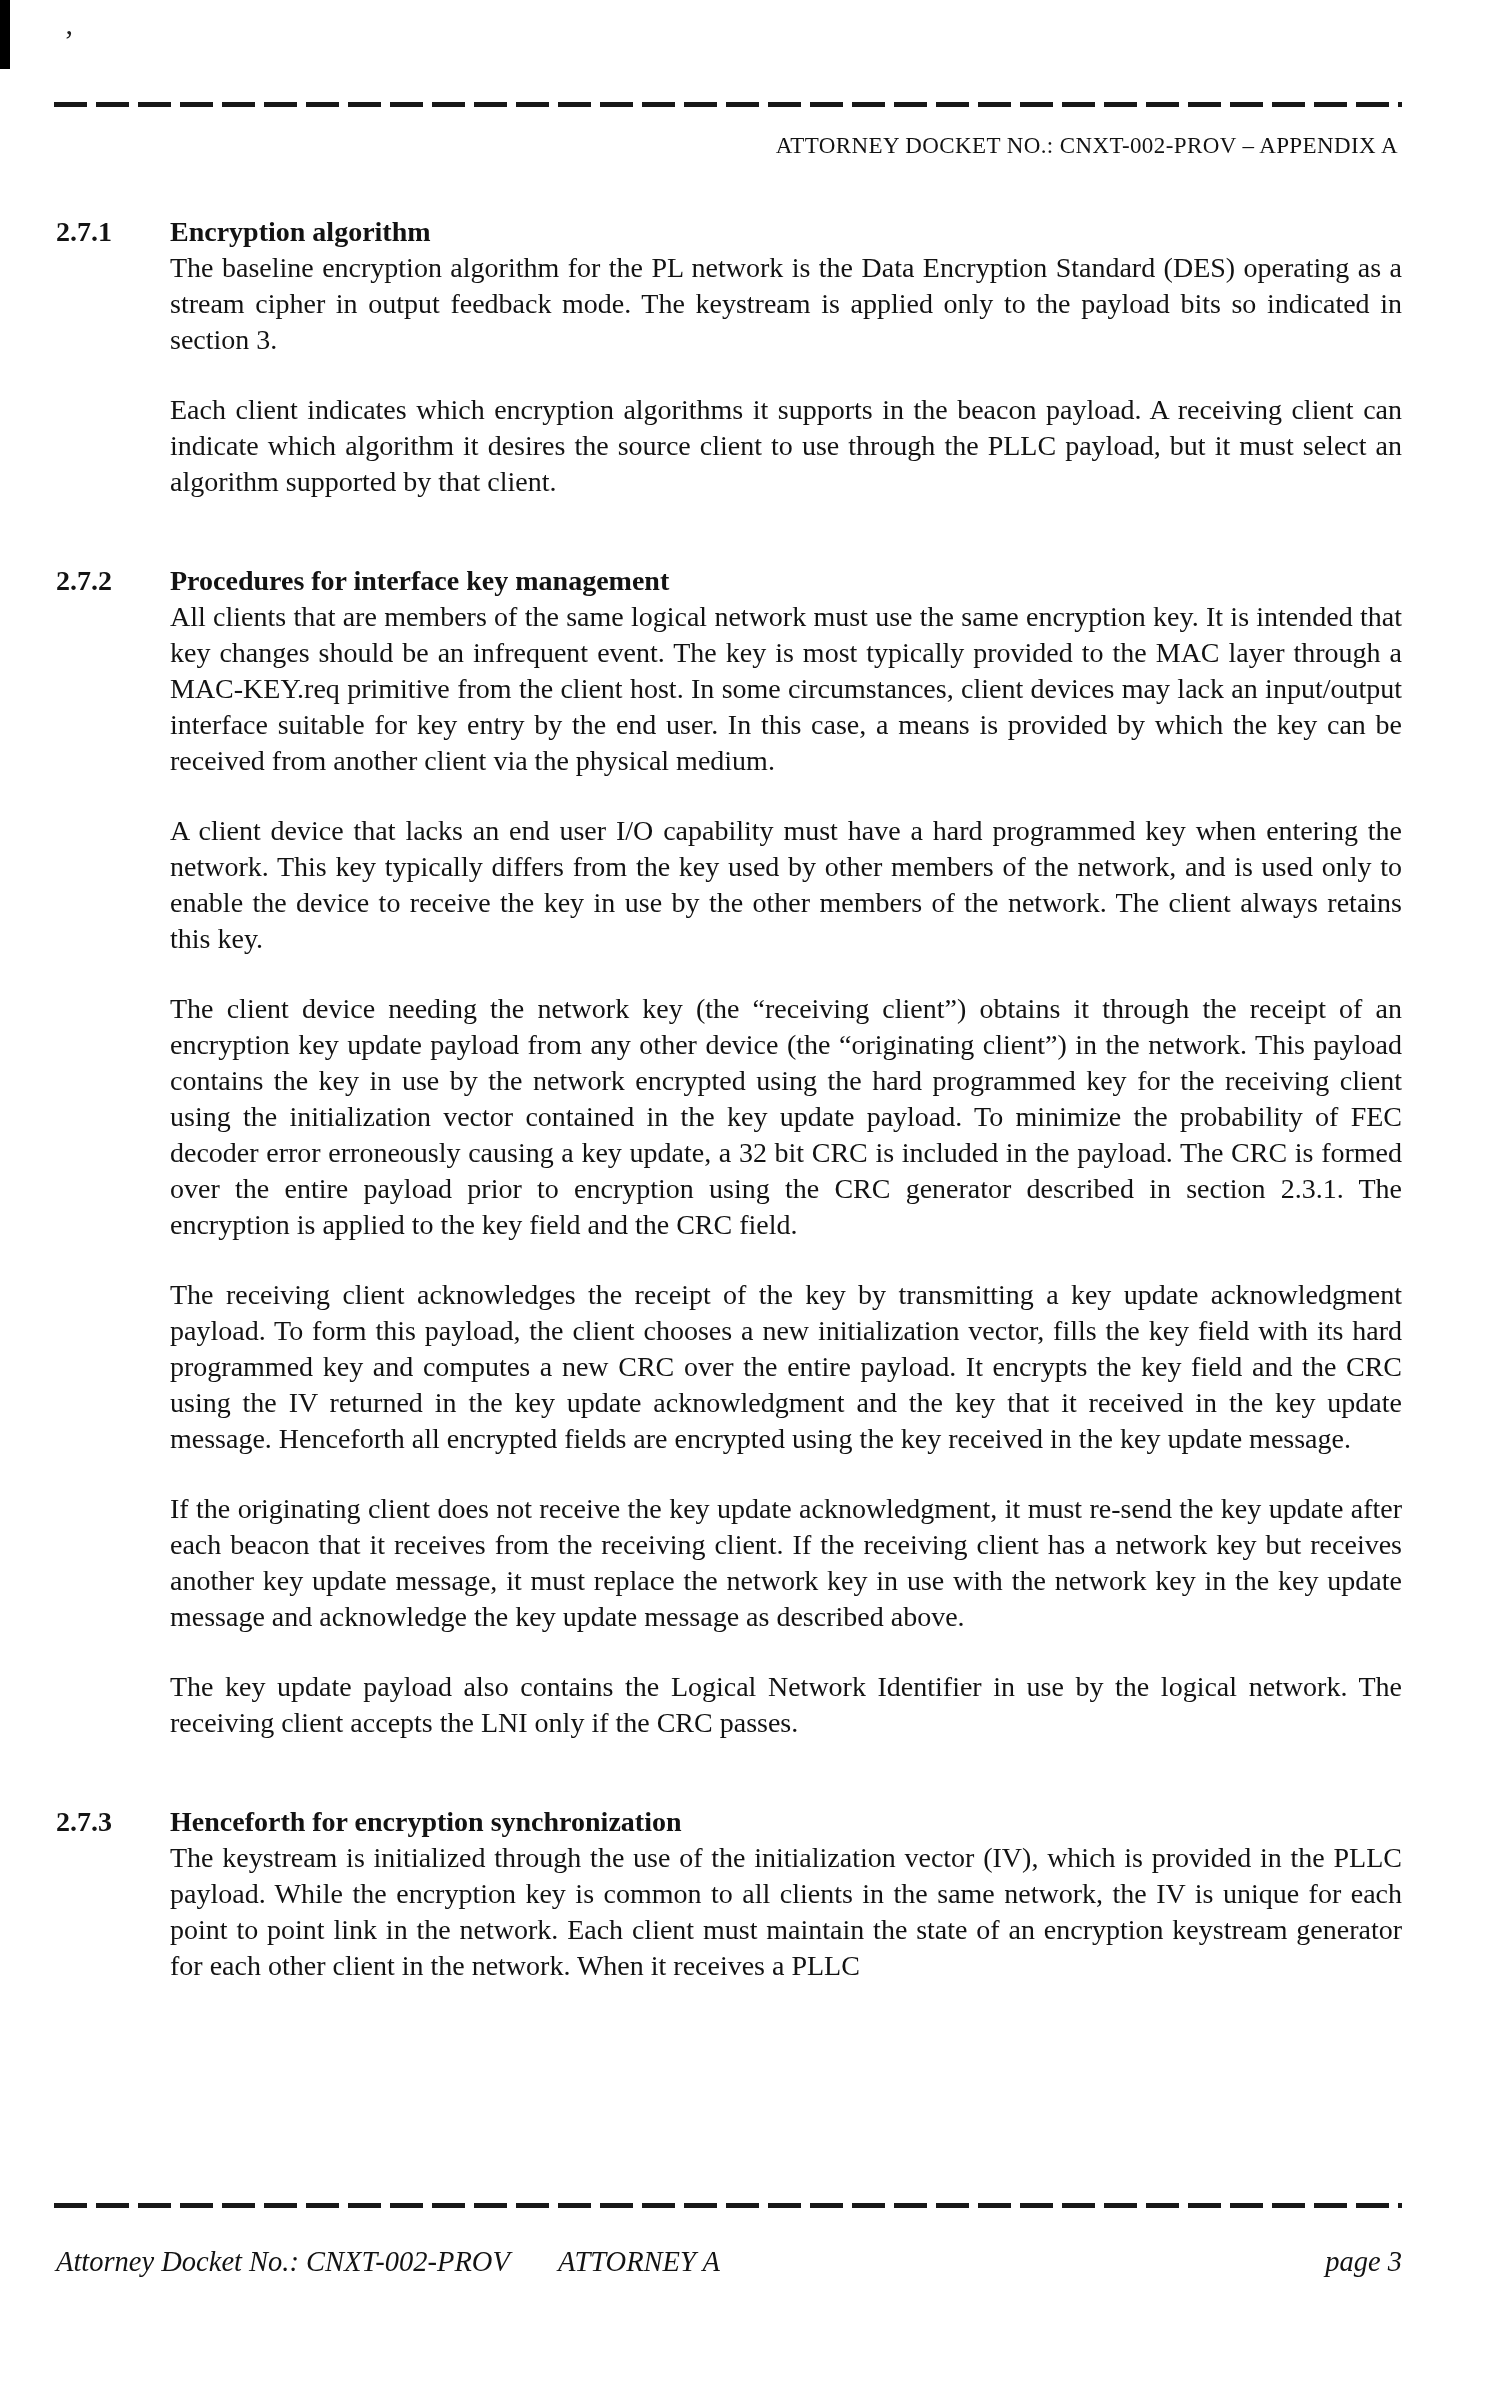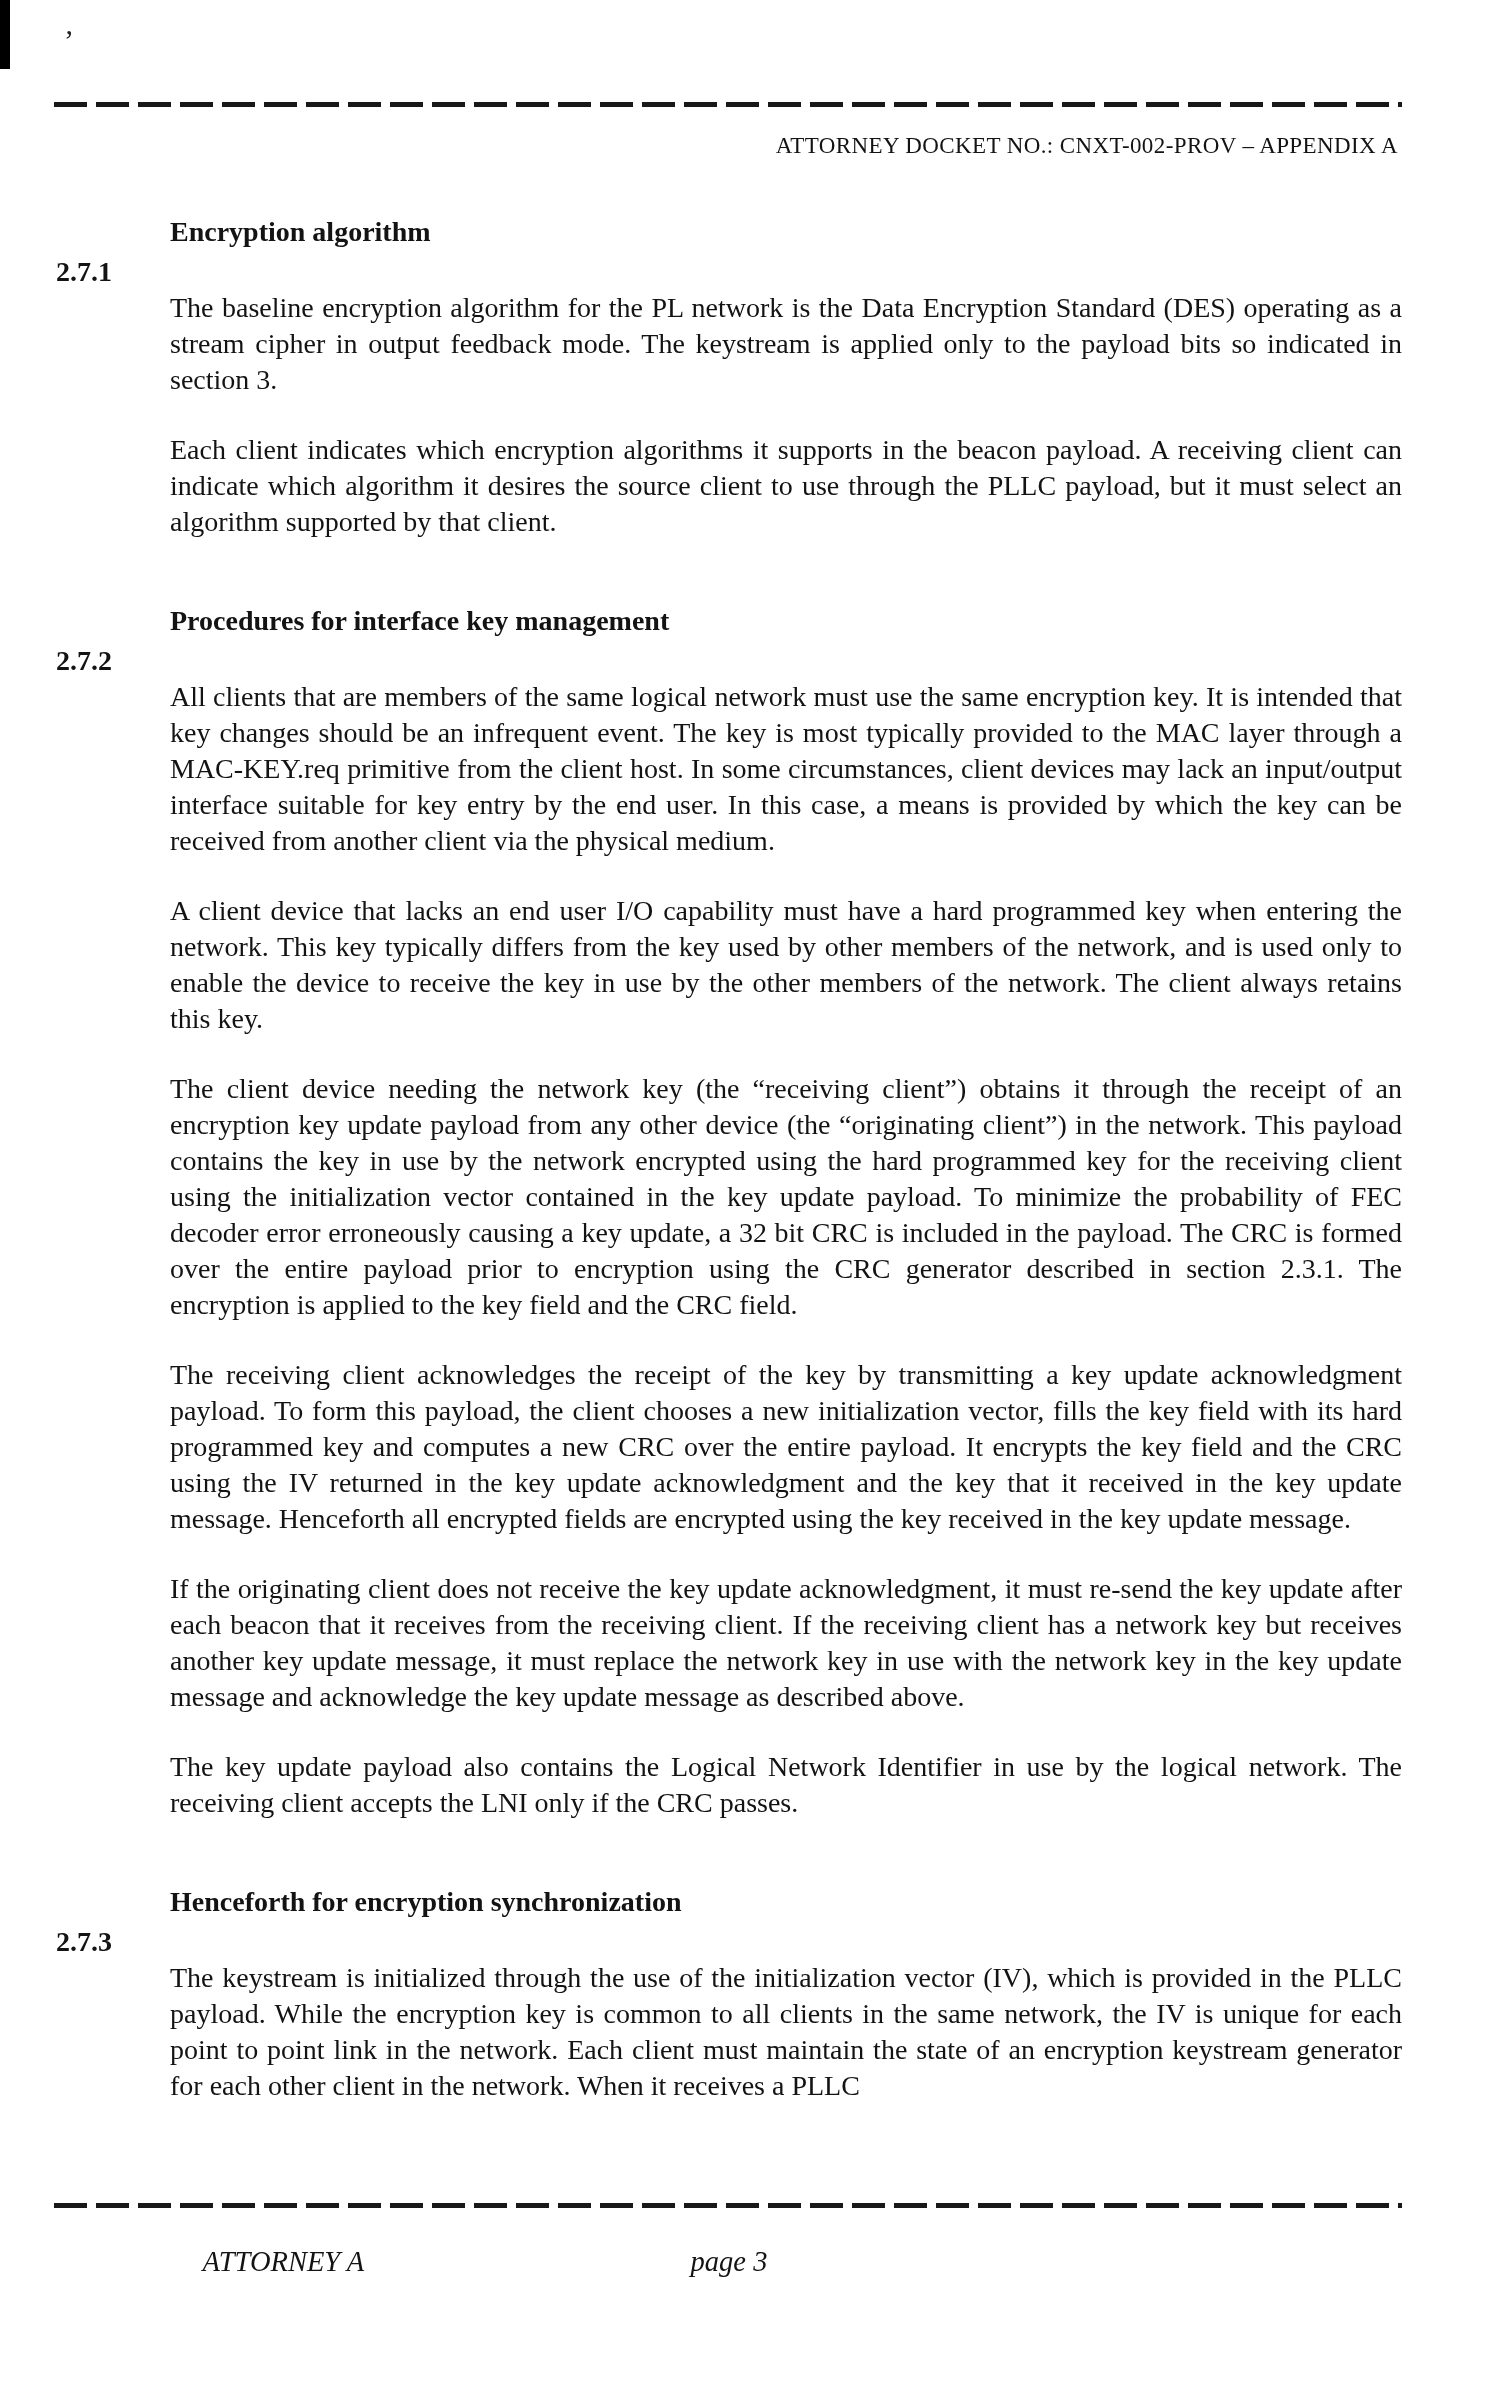--- a/index.html
+++ b/index.html
@@ -50,21 +50,20 @@
     line-height: 36px;
   }
   .doc-section {
     display: grid;
     grid-template-columns: 114px 1fr;
     margin-bottom: 63px;
   }
   .section-number {
     grid-column: 1;
     font-weight: bold;
-    margin-top: 40px;
   }
   .section-title {
     grid-column: 2;
     font-weight: bold;
   }
   .section-body {
     grid-column: 2;
   }
   .para {
     margin: 0 0 34px 0;
@@ -124,18 +123,19 @@
         <span class="section-title">Henceforth for encryption synchronization</span>
         <div class="section-body">
           <p class="para"><span>The keystream is initialized through the use of the initialization vector (IV), which is provided in the PLLC payload.  While the encryption key is common to all clients in the same network, the IV is unique for each point to point link in the network.  Each client must maintain the state of an encryption keystream generator for each other client in the network.  When it receives a PLLC</span></p>
         </div>
       </section>
     </div>
 
   <div class="rule rule-bottom"></div>
 
   <div class="doc-footer">
+    <span class="f-left">Attorney Docket No.: CNXT-002-PROV</span>
     <span class="f-center">ATTORNEY A</span>
     <span class="f-right">page 3</span>
   </div>
 
 </div>
 
 
 </body></html>

